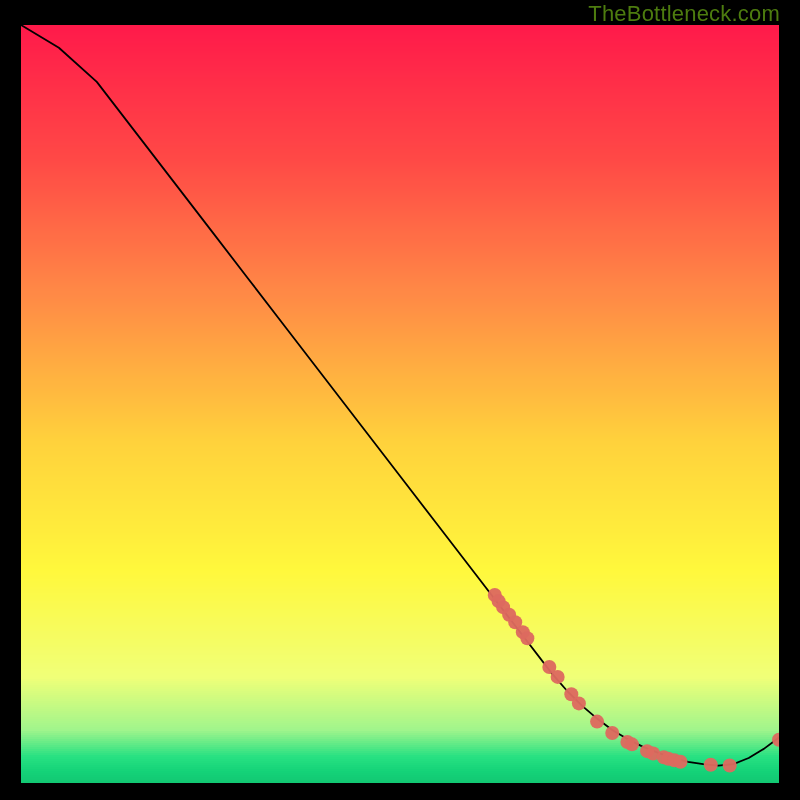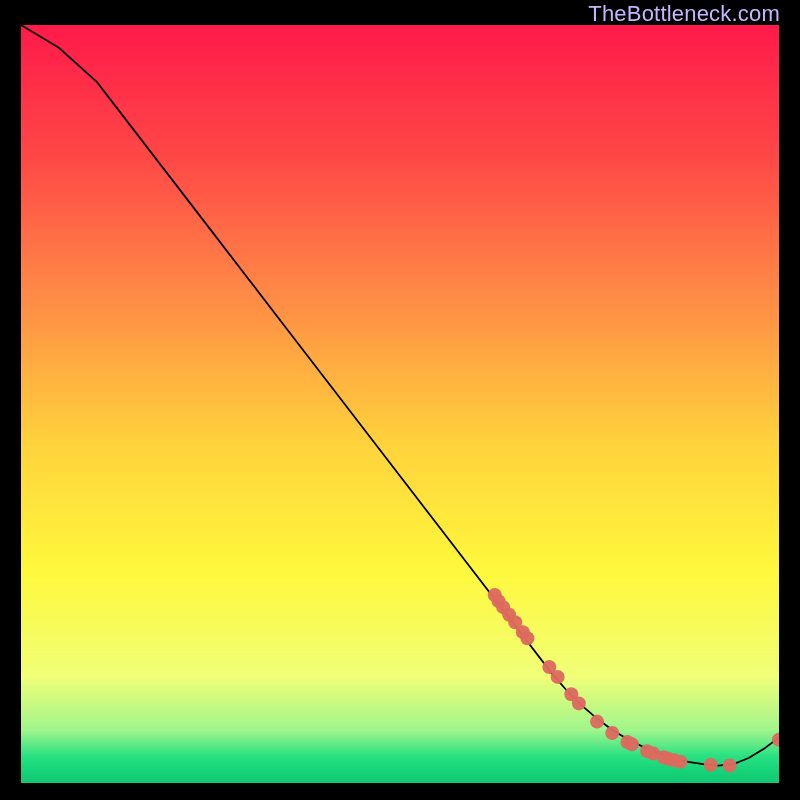--- a/index.html
+++ b/index.html
@@ -16,21 +16,21 @@
     height: 800px;
     background: #000;
   }
   .watermark {
     position: absolute;
     top: 1px;
     right: 20px;
     font-family: Arial, Helvetica, sans-serif;
     font-size: 22px;
     font-weight: 500;
-    color: #c4b5fd;
+    color: #4d7c0f;
     letter-spacing: 0.2px;
   }
   svg.plot {
     position: absolute;
     left: 21px;
     top: 25px;
     width: 758px;
     height: 758px;
     display: block;
   }

